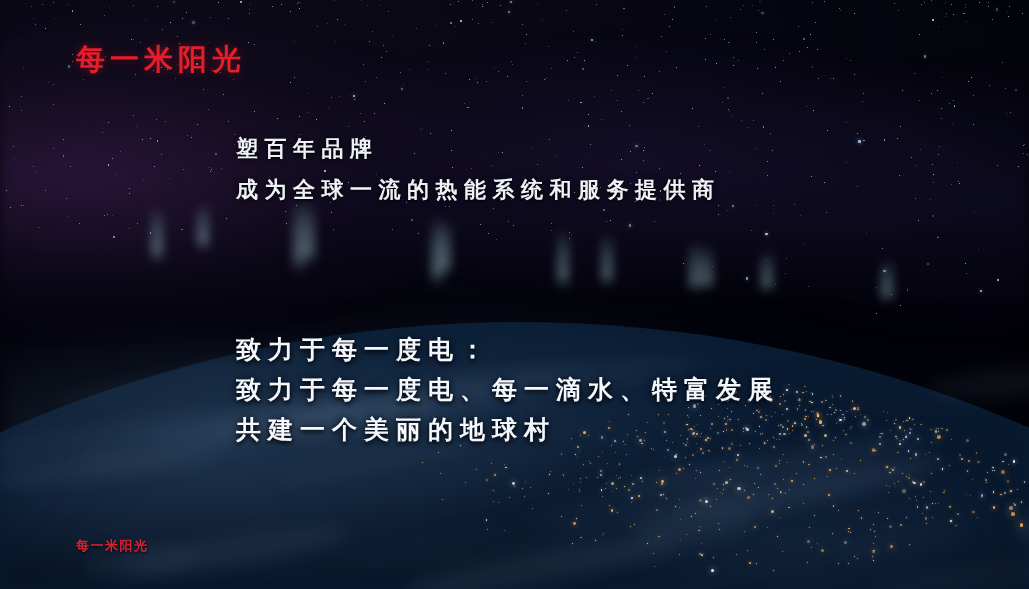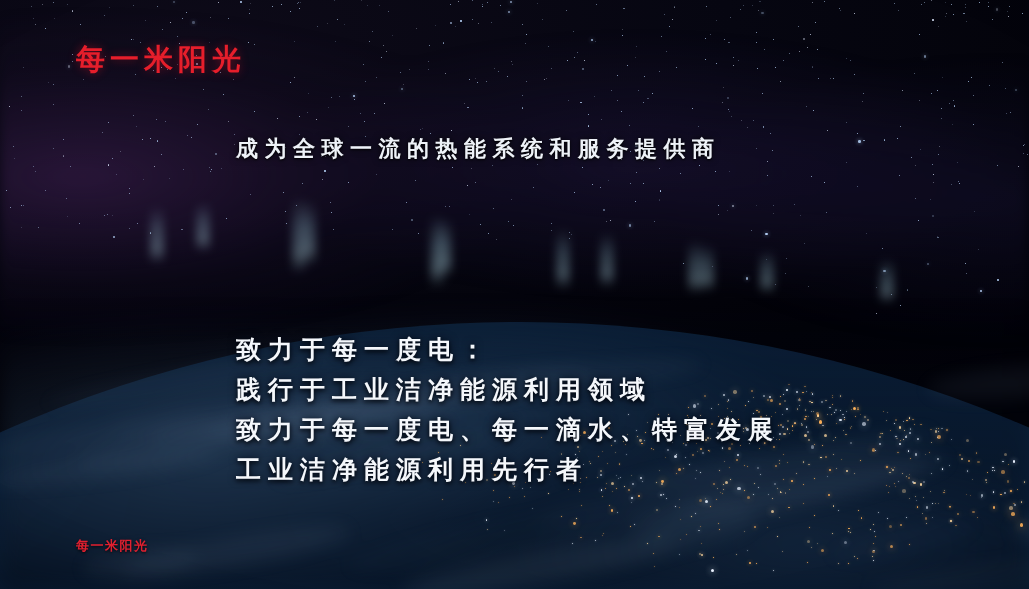--- a/index.html
+++ b/index.html
@@ -1407,27 +1407,27 @@
       <i style="left:616.0px;top:488.3px;width:0.9px;height:0.9px;background:#ffb25a;opacity:0.96;box-shadow:0 0 2.0px #ffb25a"></i>
     </div>
   <div class="layer vignette"></div>
 
   <div class="content">
 
     <div class="slide-title">每一米阳光</div>
 
 
     <div class="vision-block">
+      <div class="vline">塑百年品牌</div>
       <div class="vline">成为全球一流的热能系统和服务提供商</div>
     </div>
 
     <div class="creed-block">
       <div class="cline">致力于每一度电：</div>
-      <div class="cline">践行于工业洁净能源利用领域</div>
       <div class="cline">致力于每一度电、每一滴水、特富发展</div>
-      <div class="cline">工业洁净能源利用先行者</div>
+      <div class="cline">共建一个美丽的地球村</div>
     </div>
 
     <div class="footer-left">每一米阳光</div>
 
 
   </div>
 </div>
 
 </body></html>

